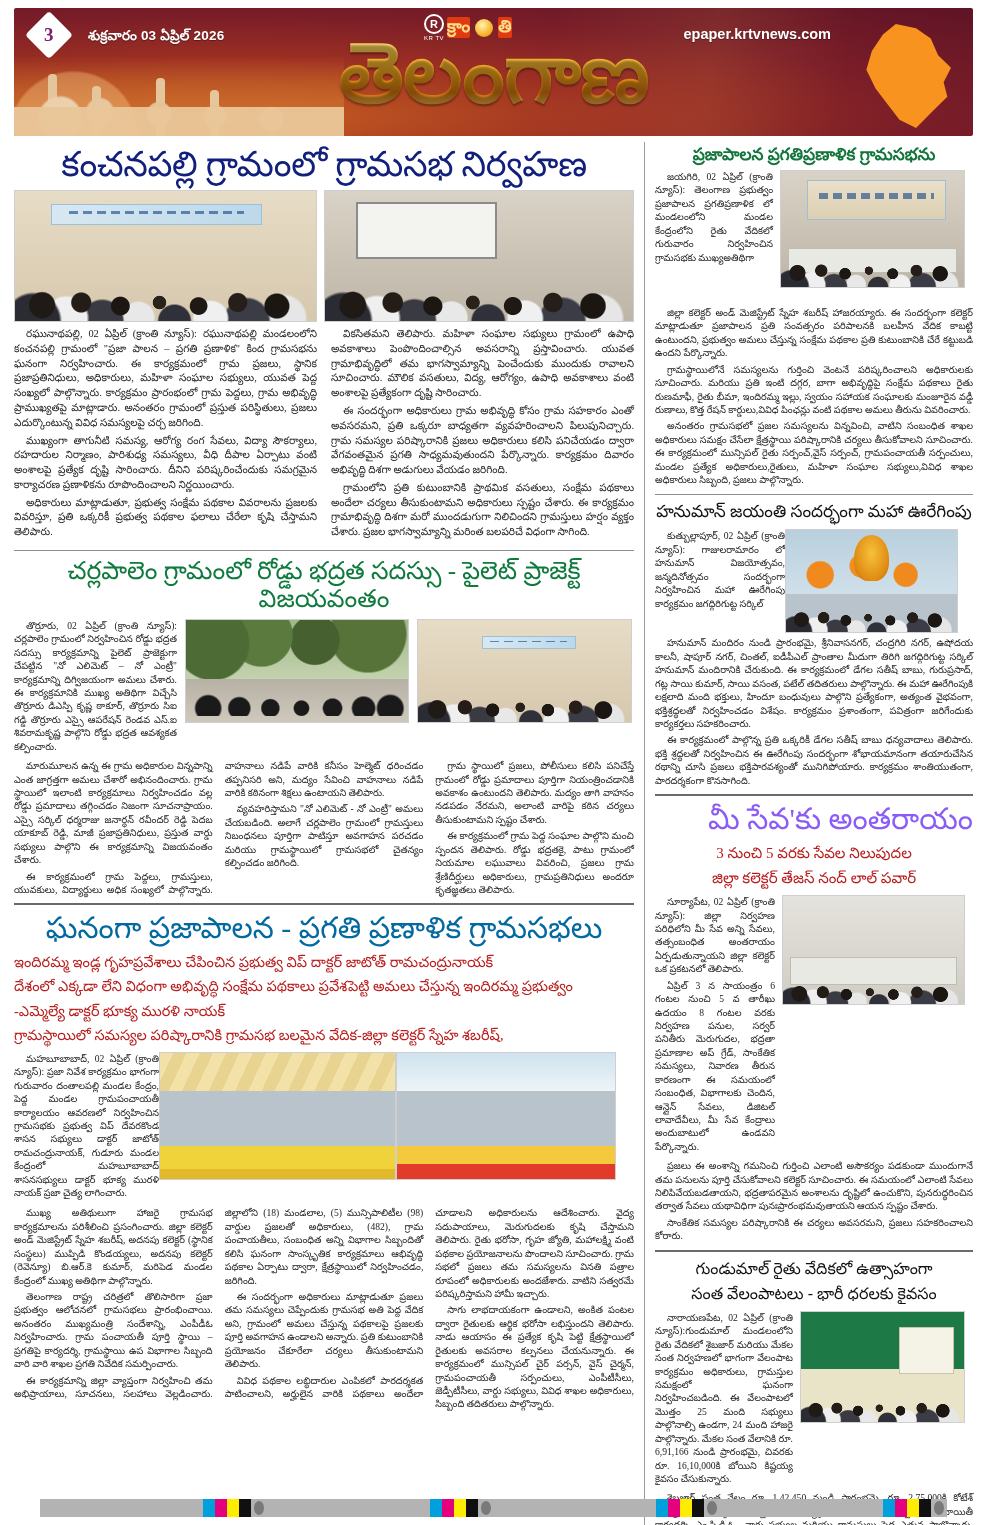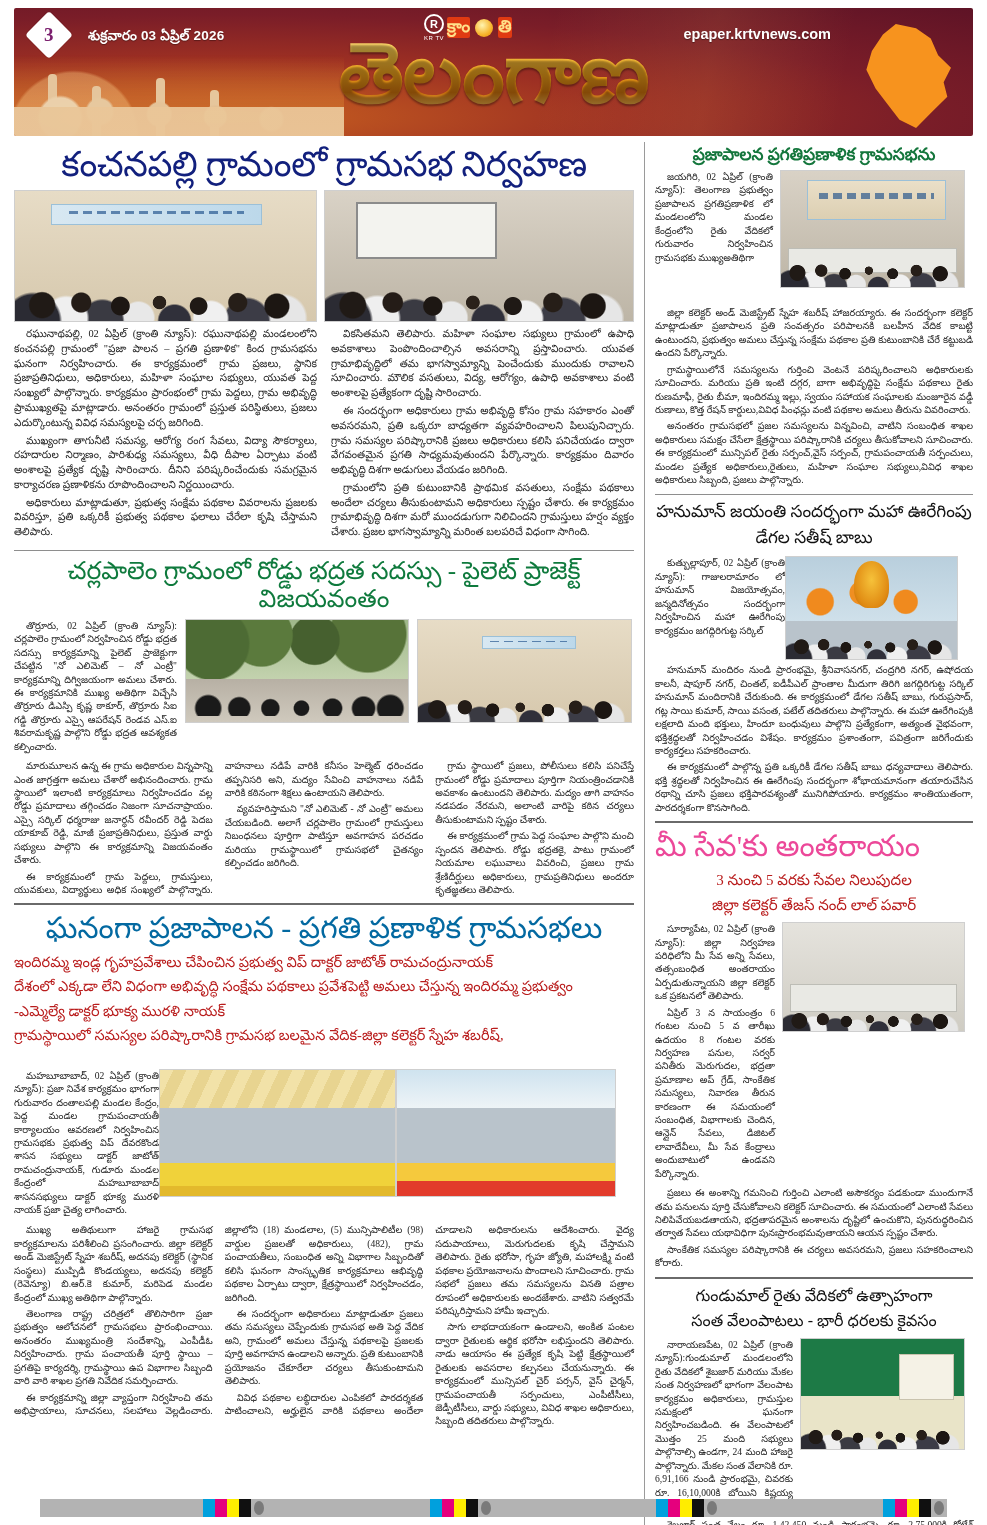--- a/index.html
+++ b/index.html
@@ -98,21 +98,21 @@
   
   .hl {
     font-family:"Liberation Serif", serif;
     font-weight:normal; line-height:1.12; margin:3px 0 6px 0;
   }
   .hl-blue   { color:#12207d; font-size:35px; text-align:center; letter-spacing:-.3px; }
   .hl-green  { color:#0f7a3d; font-size:25px; text-align:center; }
   .hl-green-sm { color:#14763c; font-size:17px; text-align:center; font-weight:bold;
       font-family:"Liberation Serif", serif; }
   .hl-pink   { color:#0369a1; font-size:30px; text-align:center; }
-  .hl-red    { color:#ec4899; font-size:30px; text-align:left; }
+  .hl-red    { color:#8b5cf6; font-size:30px; text-align:right; }
   .hl-black  { color:#111; font-size:17px; text-align:center; line-height:1.35; }
 
   .subhead {
     font-family:"Liberation Serif", serif;
     font-size:14.5px; color:#b91c1c; line-height:1.55; margin:2px 0 1px 0;
   }
   .subhead.c { text-align:center; }
 
   
   .body2 { column-count:2; column-gap:14px; column-rule:none; }
@@ -310,21 +310,21 @@
 
       <hr class="rule thick">
 
       <div>
         <div class="hl hl-pink">ఘనంగా ప్రజాపాలన - ప్రగతి ప్రణాళిక గ్రామసభలు</div>
         <div class="subhead">ఇందిరమ్మ ఇండ్ల గృహప్రవేశాలు చేపించిన ప్రభుత్వ విప్ దాక్టర్ జాటోత్ రామచంద్రునాయక్</div>
         <div class="subhead">దేశంలో ఎక్కడా లేని విధంగా అభివృద్ధి సంక్షేమ పథకాలు ప్రవేశపెట్టి అమలు చేస్తున్న ఇందిరమ్మ ప్రభుత్వం</div>
         <div class="subhead">-ఎమ్మెల్యే డాక్టర్ భూక్య మురళి నాయక్</div>
         <div class="subhead">గ్రామస్థాయిలో సమస్యల పరిష్కారానికి గ్రామసభ బలమైన వేదిక-జిల్లా కలెక్టర్ స్నేహ శబరీష్,</div>
 
-        <div style="display:flex;margin-top:22px;">
+        <div style="display:flex;margin-top:5px;">
           <div style="width:145px;">
             <p class="txt txt-sm">మహబూబాబాద్, 02 ఏప్రిల్ (క్రాంతి న్యూస్): ప్రజా నివేశ కార్యక్రమం భాగంగా గురువారం దంతాలపల్లి మండల కేంద్రం, పెద్ద మండల గ్రామపంచాయతీ కార్యాలయం ఆవరణలో నిర్వహించిన గ్రామసభకు ప్రభుత్వ విప్ దేవరకొండ శాసన సభ్యులు డాక్టర్ జాటోత్ రామచంద్రునాయక్, గుడూరు మండల కేంద్రంలో మహబూబాబాద్ శాసనసభ్యులు డాక్టర్ భూక్య మురళి నాయక్ ప్రజా చైత్య లాగించారు.</p>
           </div>
           <div class="photo" style="width:237px;height:128px;">
             <div class="tent"></div>
             <div class="crowd" style="height:56%;"></div>
             <div class="heads"></div>
             <div class="stage-cloth yellow"></div>
           </div>
           <div class="photo" style="width:220px;height:128px;">
@@ -368,21 +368,20 @@
           <p class="txt txt-sm">జిల్లా కలెక్టర్ అండ్ మెజిస్ట్రేట్ స్నేహ శబరీష్ హాజరయ్యారు. ఈ సందర్భంగా కలెక్టర్ మాట్లాడుతూ ప్రజాపాలన ప్రతి సంవత్సరం పరిపాలనకి బలహీన వేదిక కాబట్టి ఉంటుందని, ప్రభుత్వం అమలు చేస్తున్న సంక్షేమ పథకాల ప్రతి కుటుంబానికి చేరే కట్టుబడి ఉందని పేర్కొన్నారు.</p>
           <p class="txt txt-sm">గ్రామస్థాయిలోనే సమస్యలను గుర్తించి వెంటనే పరిష్కరించాలని అధికారులకు సూచించారు. మరియు ప్రతి ఇంటి దగ్గర, బాగా అభివృద్ధిపై సంక్షేమ పథకాలు రైతు రుణమాఫీ, రైతు బీమా, ఇందిరమ్మ ఇల్లు, స్వయం సహాయక సంఘాలకు మంజూరైన వడ్డీ రుణాలు, కొత్త రేషన్ కార్డులు,వివిధ పింఛన్లు వంటి పథకాల అమలు తీరును వివరించారు.</p>
           <p class="txt txt-sm">అనంతరం గ్రామసభలో ప్రజల సమస్యలను విన్నవించి, వాటిని సంబంధిత శాఖల అధికారులు సమక్షం చేసేలా క్షేత్రస్థాయి పరిష్కారానికి చర్యలు తీసుకోవాలని సూచించారు. ఈ కార్యక్రమంలో మున్సిపల్ రైతు సర్పంచ్,వైస్ సర్పంచ్, గ్రామపంచాయతీ సర్పంచులు, మండల ప్రత్యేక అధికారులు,రైతులు, మహిళా సంఘాల సభ్యులు,వివిధ శాఖల అధికారులు సిబ్బంది, ప్రజలు పాల్గొన్నారు.</p>
         </div>
       </div>
 
       <hr class="rule">
 
       <div>
         <div class="hl hl-black">హనుమాన్ జయంతి సందర్భంగా మహా ఊరేగింపు</div>
-        <div class="hl hl-black" style="margin-top:-2px;">డేగల సతీష్ బాబు</div>
 
         <div style="display:flex;margin-top:3px;">
           <div style="width:130px;">
             <p class="txt txt-sm">కుత్బుల్లాపూర్, 02 ఏప్రిల్ (క్రాంతి న్యూస్): గాజులరామారం లో హనుమాన్ విజయోత్సవం, జన్మదినోత్సవం సందర్భంగా నిర్వహించిన మహా ఊరేగింపు కార్యక్రమం జగద్గిరిగుట్ట సర్కిల్</p>
           </div>
           <div class="photo" style="width:173px;height:104px;">
             <div class="saffron"></div>
             <div class="idol"></div>
             <div class="crowd" style="height:46%;"></div>
             <div class="heads"></div>

